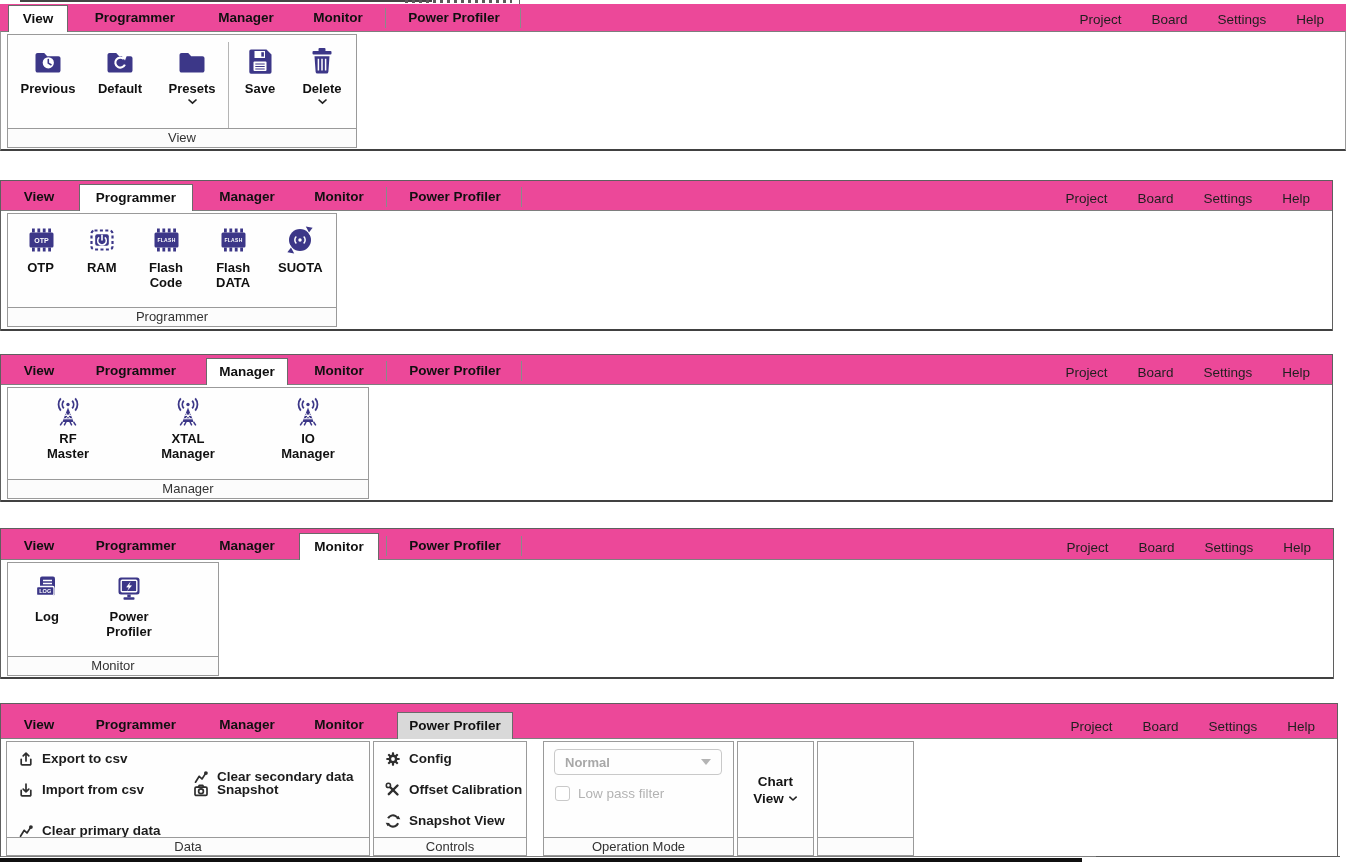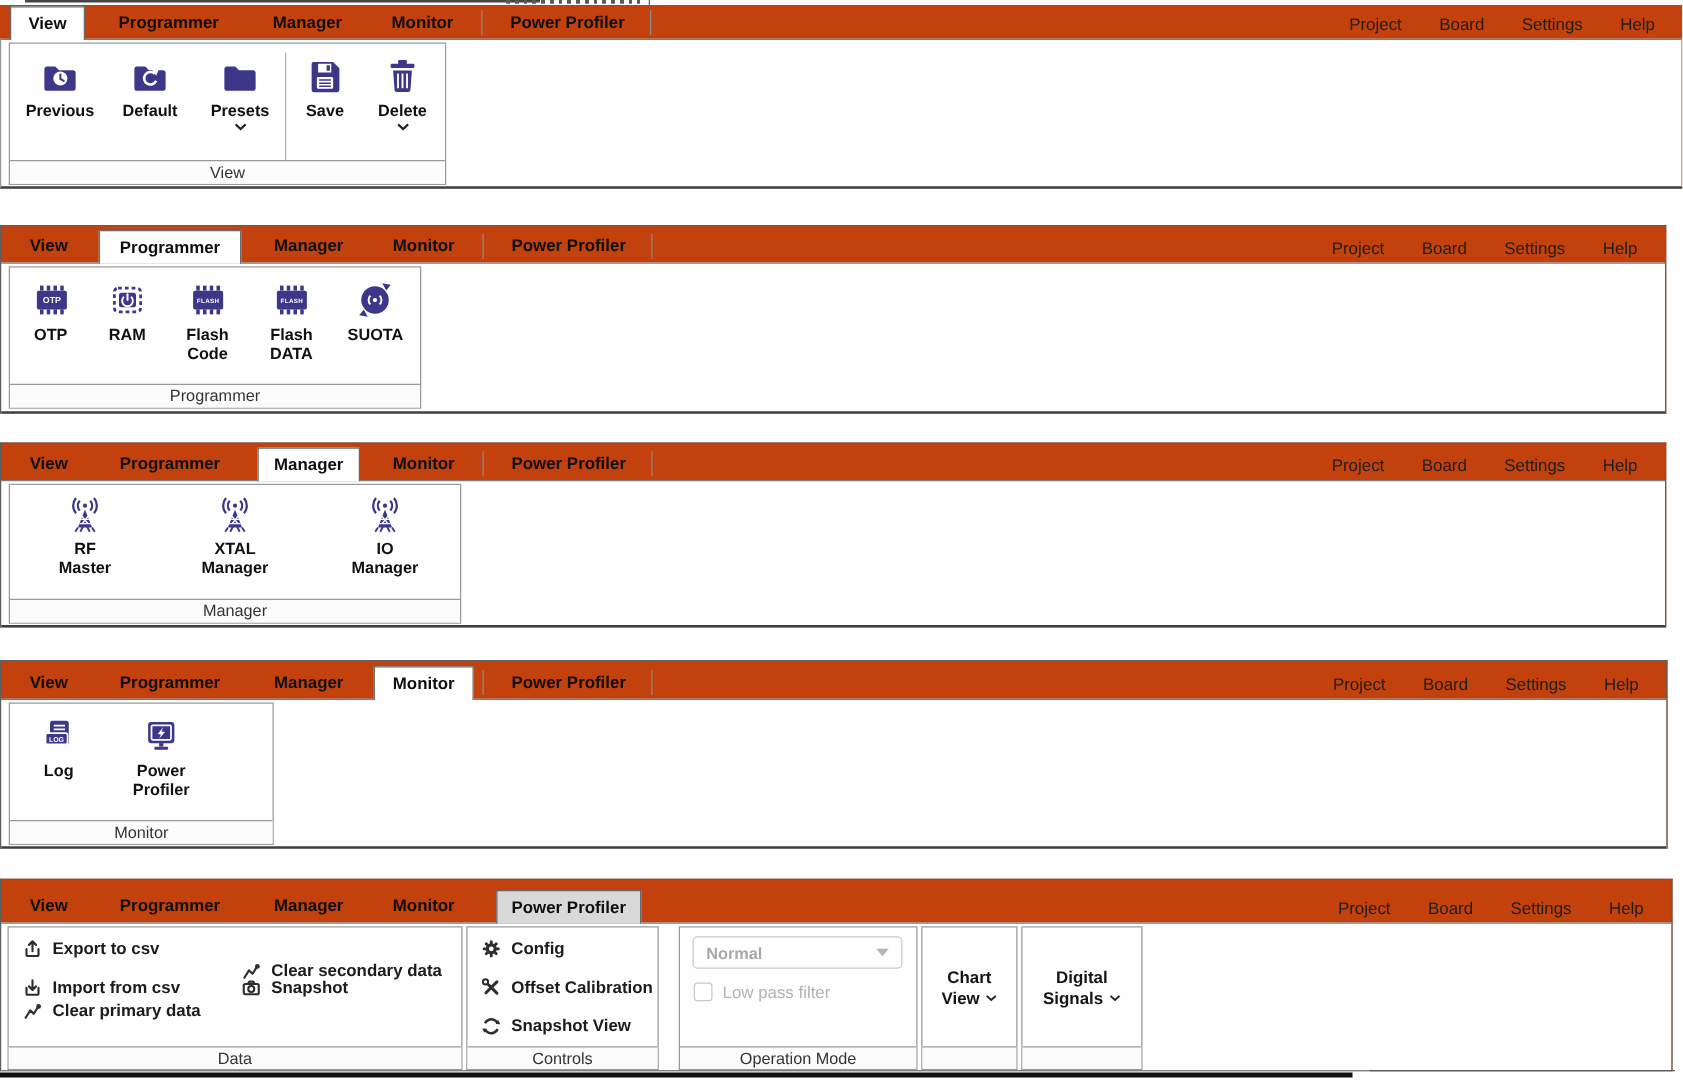--- a/index.html
+++ b/index.html
@@ -1,19 +1,19 @@
 <!DOCTYPE html>
 <html style="--icon: #3c3788; --disabled: #a8a8a8;"><head>
 <meta charset="utf-8">
 <style>
   html,body{margin:0;padding:0;background:#fff;}
   #page{position:relative;width:1346px;height:868px;background:#fff;overflow:hidden;
         font-family:"Liberation Sans",sans-serif;-webkit-font-smoothing:antialiased;}
   
-  .frag{position:absolute;left:0;background:#c2410c;box-sizing:border-box;}
+  .frag{position:absolute;left:0;background:#ec4899;box-sizing:border-box;}
   .frag.bordered{border:1px solid #5f5f5f;border-bottom:none;}
   
   .tabbar{position:relative;width:100%;}
   .tab{position:absolute;bottom:0;height:26px;line-height:26px;text-align:center;
        font-size:13.5px;font-weight:bold;color:#101010;cursor:default;box-sizing:border-box;}
   .tab.active{background:#fff;border:1px solid #6a6a6a;border-bottom:none;bottom:-1px;height:27px;z-index:3;}
   .tab.active.gray{background:#d9d9d9;}
   .tabsep{position:absolute;bottom:3px;width:1px;height:20px;background:#8a8a8a;}
   .menus{position:absolute;right:22px;bottom:4px;display:flex;gap:30px;
          font-size:13.5px;color:#1f1f1f;font-weight:normal;}
@@ -428,21 +428,21 @@
         </div>
         <div class="pbtn" style="left:10px;top:39px;">
           <span class="i16">
               <svg width="16" height="16" viewBox="0 0 16 16">
                 <path class="st" d="M3.2 8.3v4.6a.9.9 0 0 0 .9.9h7.8a.9.9 0 0 0 .9-.9V8.3"></path>
                 <path class="st" d="M8 2.2v7.6M5.2 7.1L8 9.9l2.8-2.8"></path>
               </svg>
             </span>
           <span>Import from csv</span>
         </div>
-        <div class="pbtn" style="left:10px;top:58px;">
+        <div class="pbtn" style="left:10px;top:80px;">
           <span class="i16">
               <svg width="16" height="16" viewBox="0 0 16 16">
                 <path class="st" d="M2.5 13.2L6.2 7.3 9 10l3.6-5.6"></path>
                 <circle cx="12.9" cy="4.1" r="1.9" fill="#2e2e2e"></circle>
               </svg>
             </span>
           <span>Clear primary data</span>
         </div>
         <div class="pbtn" style="left:185px;top:26px;text-align:center;">
           <span class="i16">
@@ -528,31 +528,20 @@
                 <svg width="10" height="7" viewBox="0 0 11 7">
                   <polyline points="1.5,1.5 5.5,5.2 9.5,1.5"></polyline>
                 </svg>
               </span>
             </span>
         </div>
         <div class="gcap" style="height:17px;"></div>
       </div>
 
       <div class="group" style="left:816px;width:97px;height:115px;">
-        <div class="bigdrop-inner">
-          <span>Digital</span>
-          <span class="bd2">
-              <span>Signals</span>
-              <span class="chev">
-                <svg width="10" height="7" viewBox="0 0 11 7">
-                  <polyline points="1.5,1.5 5.5,5.2 9.5,1.5"></polyline>
-                </svg>
-              </span>
-            </span>
-        </div>
         <div class="gcap" style="height:17px;"></div>
       </div>
 
     </div>
   </section>
 
   <div class="hline" style="left:0;top:858px;width:1082px;height:4px;background:#101010;"></div>
   <div class="hline" style="left:1096px;top:856px;width:244px;height:1px;background:#5c5c5c;"></div>
 
 </div>

